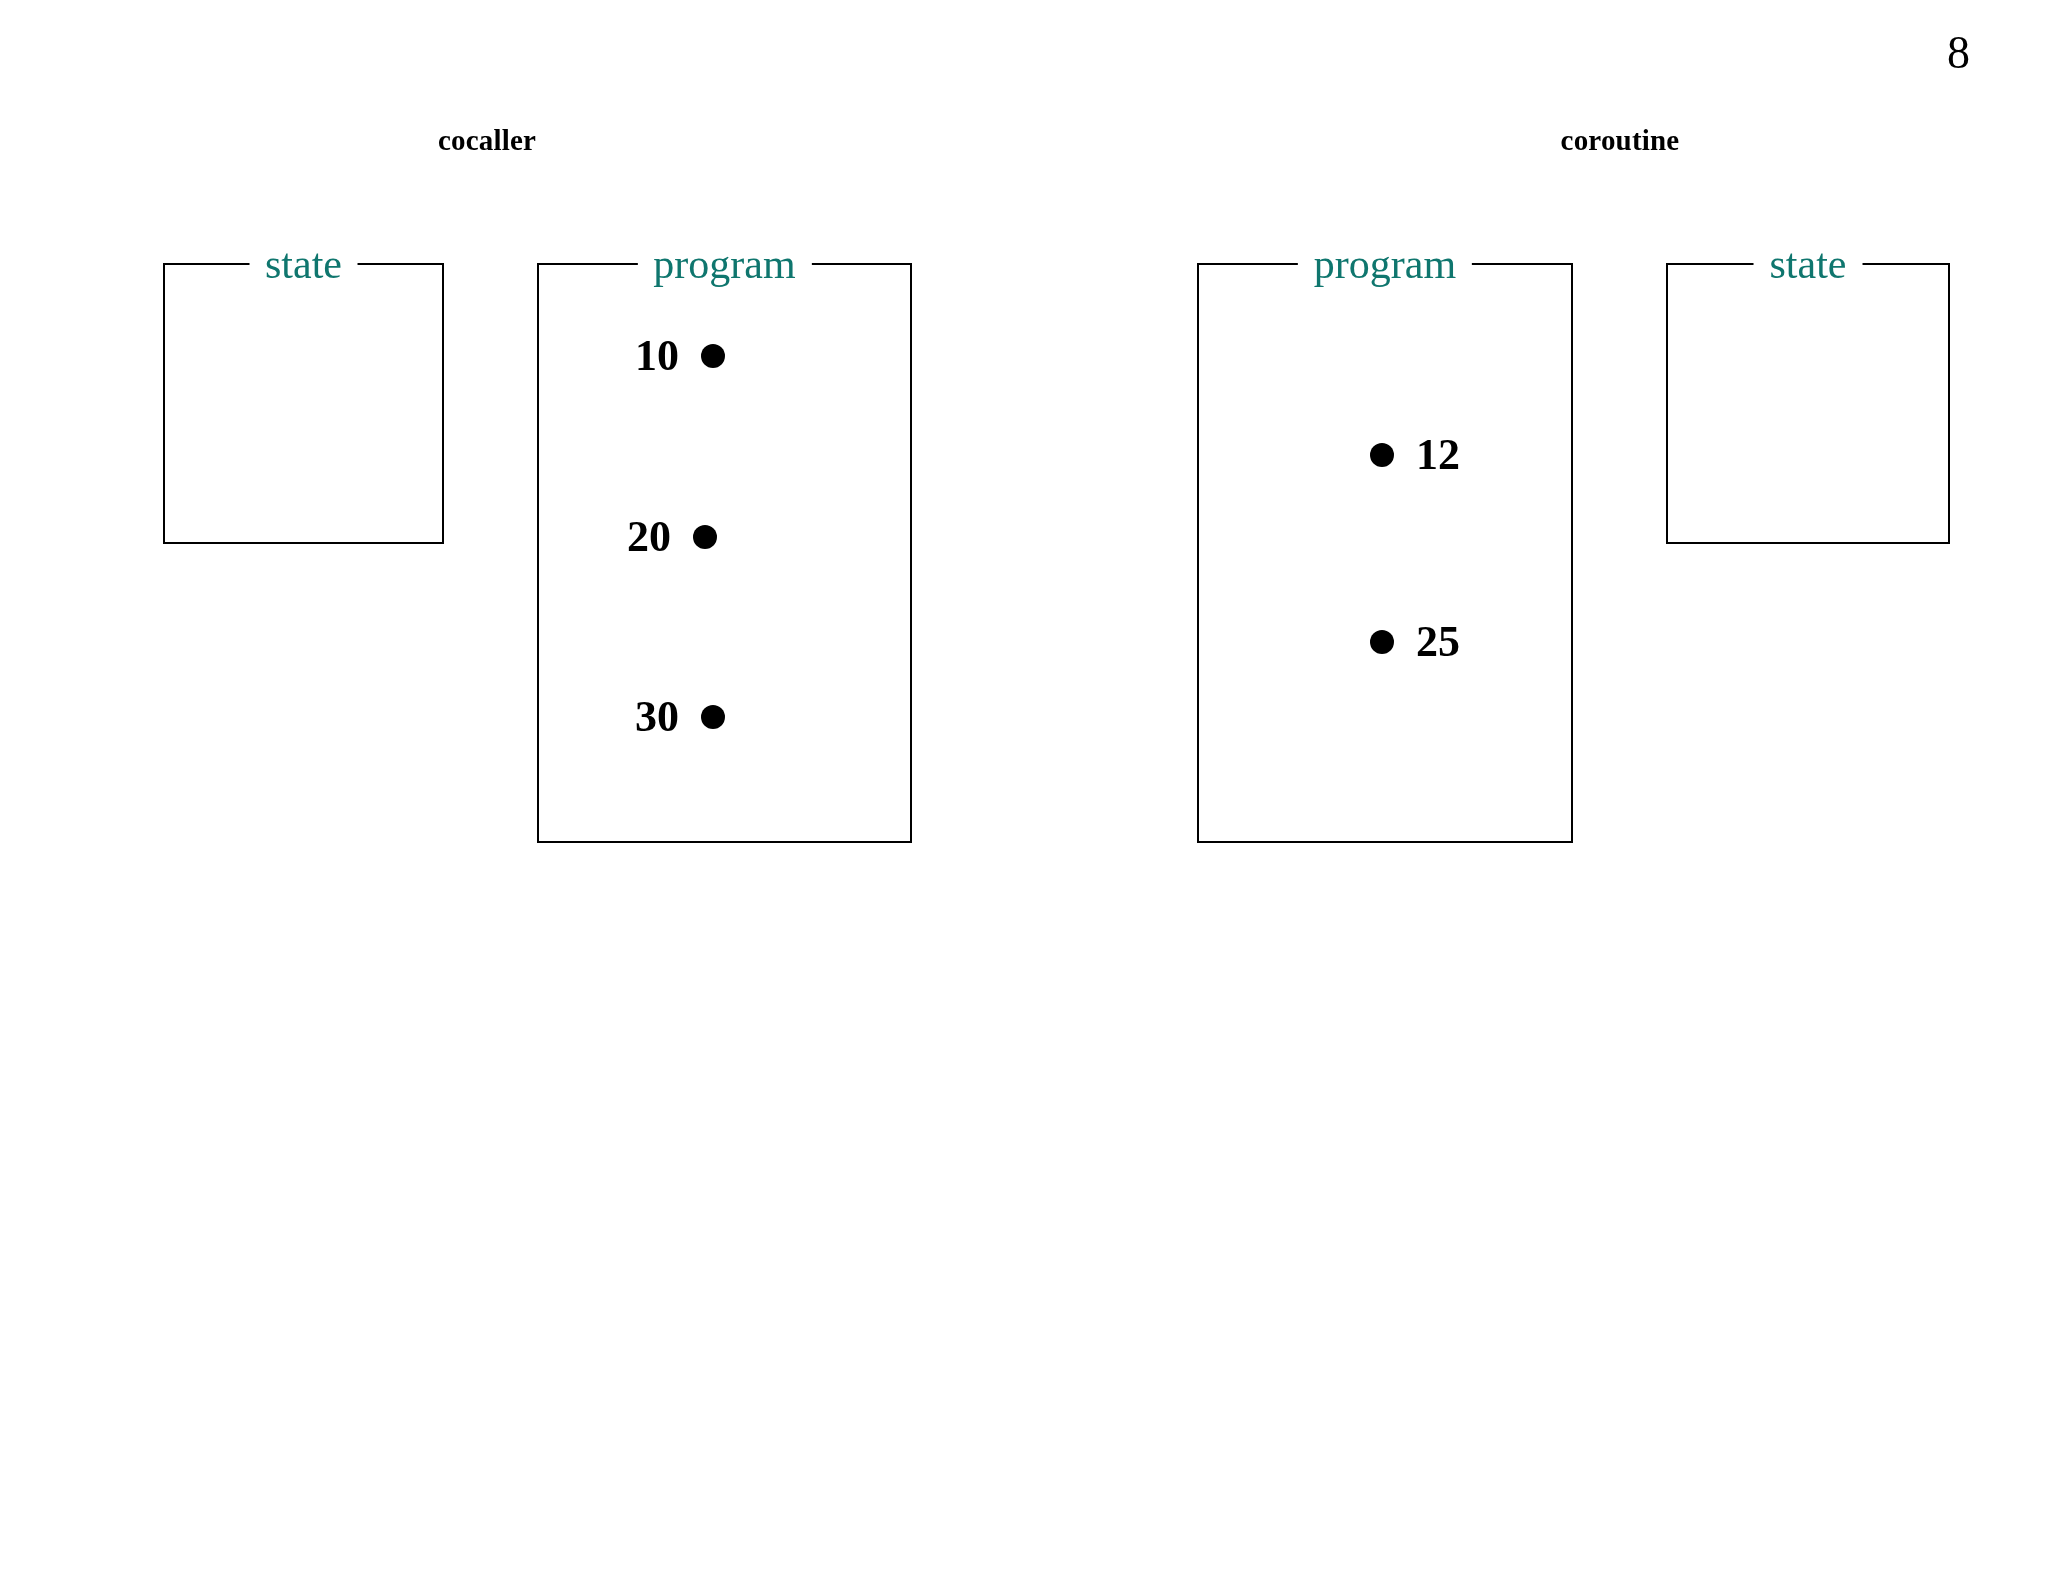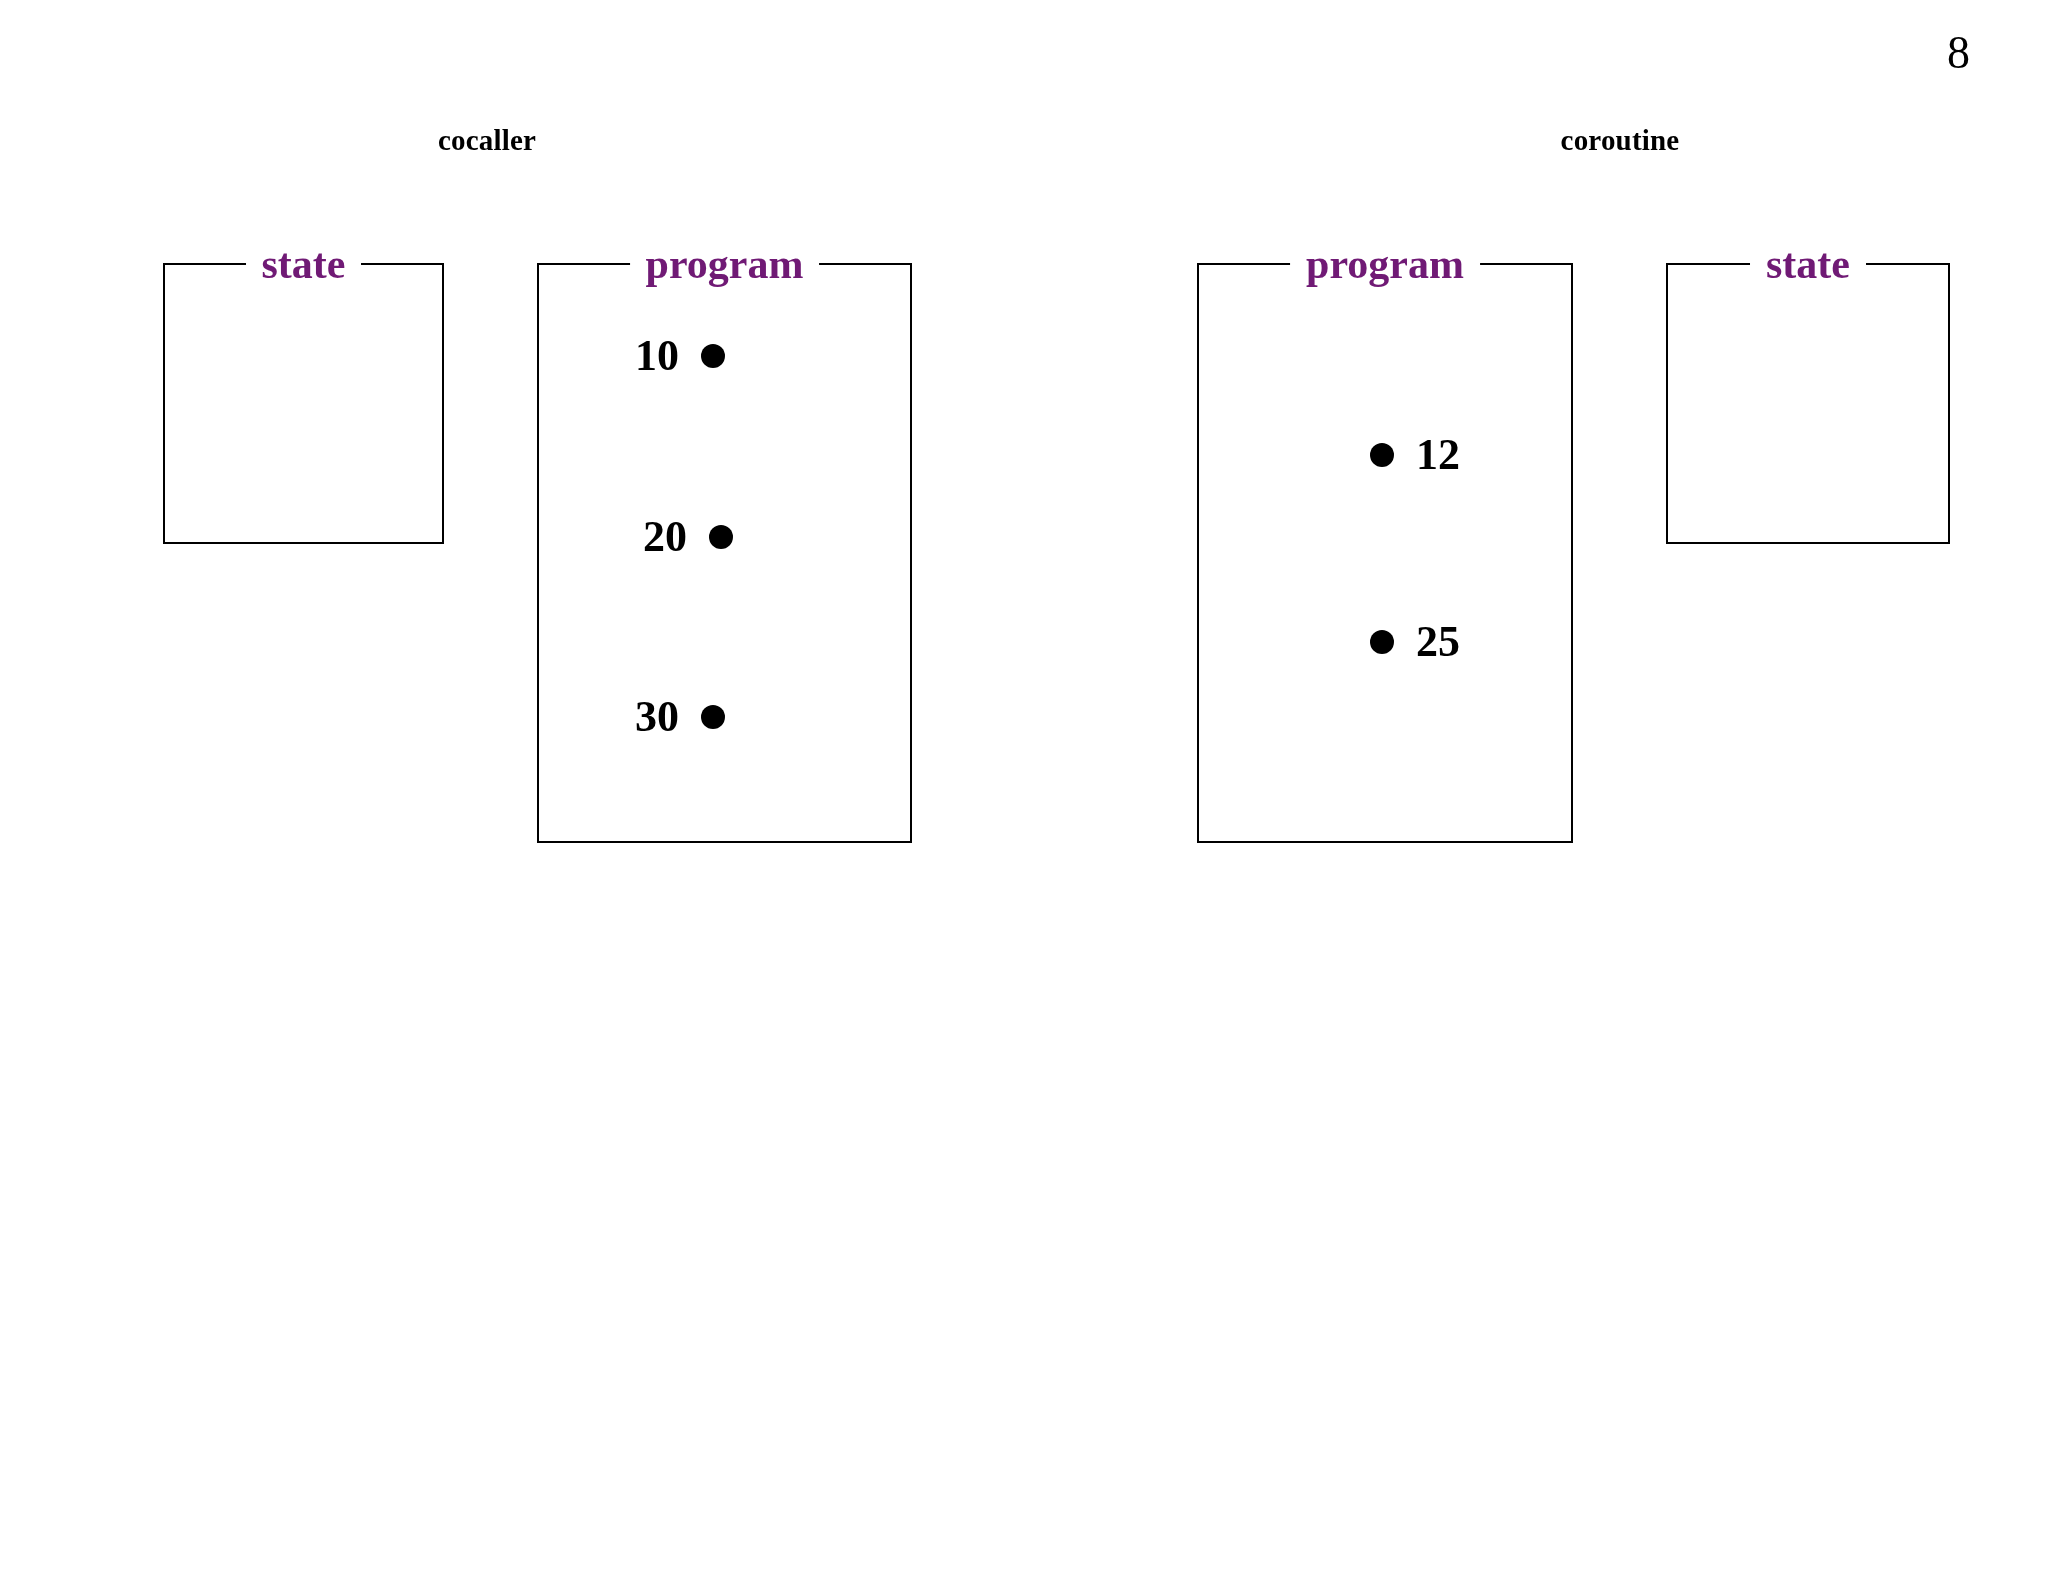--- a/index.html
+++ b/index.html
@@ -58,22 +58,21 @@
     top: -30px;
     left: 50%;
     transform: translateX(-50%);
     background: #ffffff;
     padding: 0 16px;
     font-size: 42px;
     line-height: 58px;
     height: 58px;
     white-space: nowrap;
     font-family: "Liberation Serif", "DejaVu Serif", serif;
-    color: #701a75;
-    font-weight: bold;
+    color: #0f766e;
   }
 
   #box-cocaller-state    { left: 163px;  top: 263px; width: 281px; height: 281px; }
   #box-cocaller-program  { left: 537px;  top: 263px; width: 375px; height: 580px; }
   #box-coroutine-program { left: 1197px; top: 263px; width: 376px; height: 580px; }
   #box-coroutine-state   { left: 1666px; top: 263px; width: 284px; height: 281px; }
 
   
   .prog-row {
     position: absolute;
@@ -95,21 +94,21 @@
     background: #000000;
     flex: 0 0 auto;
   }
   
   .prog-row.label-left .num { margin-right: 22px; }
   
   .prog-row.label-right .num { margin-left: 22px; }
 
   
   #row-10 { left: 635px; top: 328px; }
-  #row-20 { left: 643px; top: 509px; }
+  #row-20 { left: 627px; top: 509px; }
   #row-30 { left: 635px; top: 689px; }
 
   
   #row-15 { left: 1370px; top: 427px; }
   #row-25 { left: 1370px; top: 614px; }
 </style>
 </head>
 <body>
 
 <div id="page">

